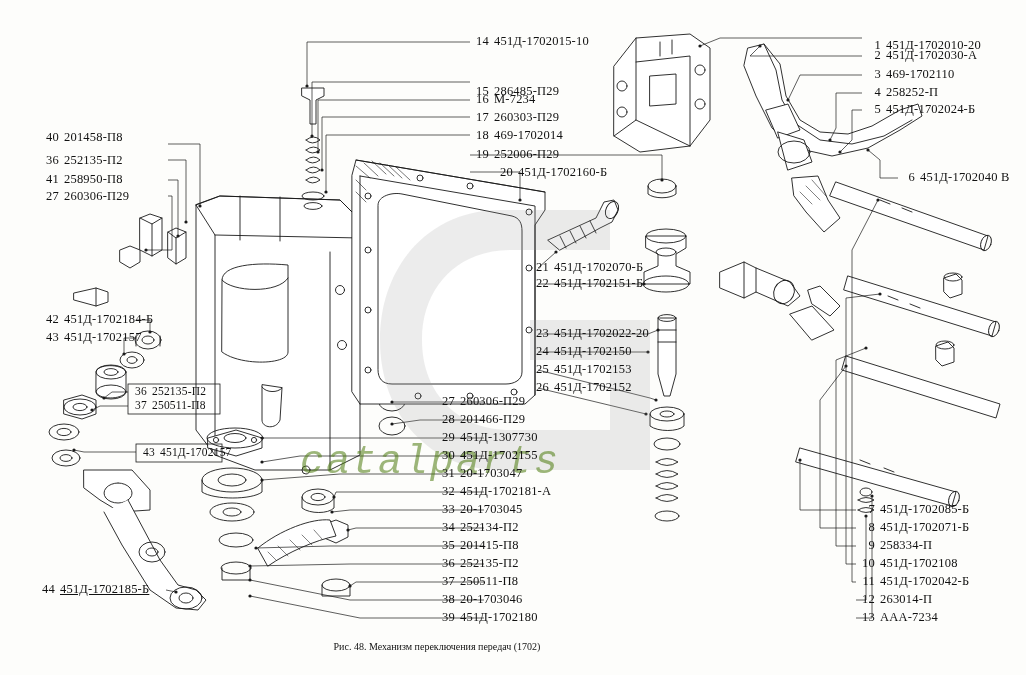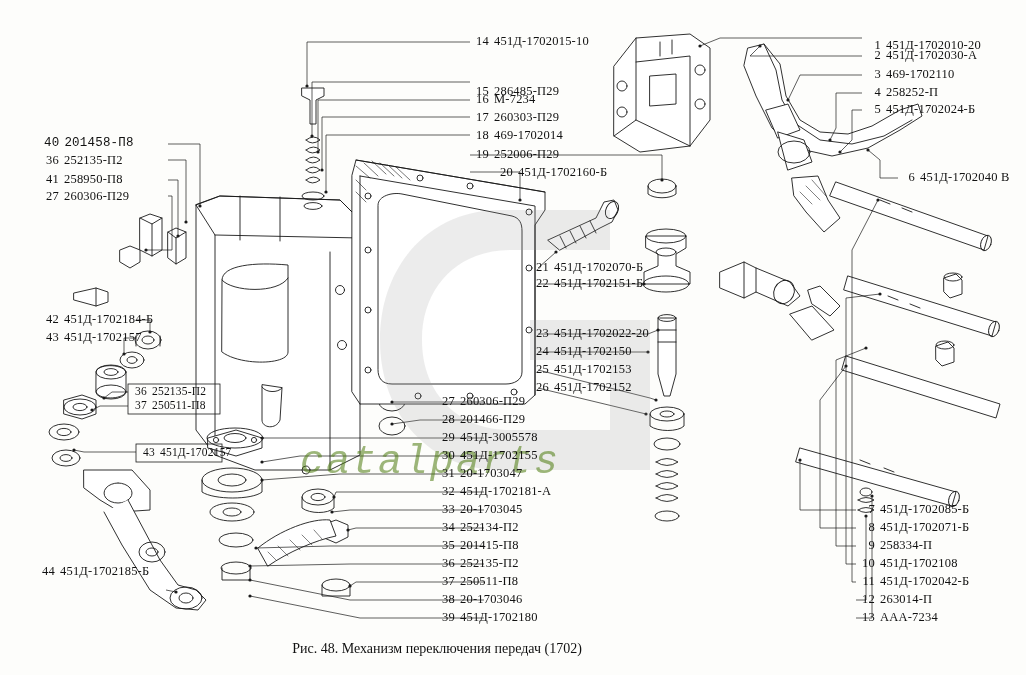--- a/index.html
+++ b/index.html
@@ -65,21 +65,21 @@
   .lbl.right .num {
     text-align: right;
   }
   .caption {
     position: absolute;
     left: 0;
     top: 641px;
     width: 874px;
     text-align: center;
     font-family: "Liberation Serif", serif;
-    font-size: 14px;
+    font-size: 10px;
     color: #111;
   }
 </style>
 </head>
 <body>
 
 <div id="page">
 
   <svg class="draw" viewBox="0 0 1026 675">
     <g fill="none" stroke="#1a1a1a" stroke-width="0.9" stroke-linecap="round" stroke-linejoin="round">
@@ -442,44 +442,44 @@
   <div class="lbl" style="left:474px; top:147px;"><span class="num">19</span><span>252006-П29</span></div>
   <div class="lbl" style="left:474px; top:165px;margin-left:24px;"><span class="num">20</span><span>451Д-1702160-Б</span></div>
 
   <div class="lbl right" style="left:866px; top:30px;margin-top:8px;"><span class="num">1</span><span>451Д-1702010-20</span></div>
   <div class="lbl right" style="left:866px; top:48px;"><span class="num">2</span><span>451Д-1702030-А</span></div>
   <div class="lbl right" style="left:866px; top:67px;"><span class="num">3</span><span>469-1702110</span></div>
   <div class="lbl right" style="left:866px; top:85px;"><span class="num">4</span><span>258252-П</span></div>
   <div class="lbl right" style="left:866px; top:102px;"><span class="num">5</span><span>451Д-1702024-Б</span></div>
   <div class="lbl right" style="left:900px; top:170px;"><span class="num">6</span><span>451Д-1702040 В</span></div>
 
-  <div class="lbl" style="left:44px; top:136px;font-family:Liberation Mono, monospace;"><span class="num">40</span><span>201458-П8</span></div>
+  <div class="lbl" style="left:44px; top:130px;"><span class="num">40</span><span>201458-П8</span></div>
   <div class="lbl" style="left:44px; top:153px;"><span class="num">36</span><span>252135-П2</span></div>
   <div class="lbl" style="left:44px; top:172px;"><span class="num">41</span><span>258950-П8</span></div>
   <div class="lbl" style="left:44px; top:189px;"><span class="num">27</span><span>260306-П29</span></div>
 
   <div class="lbl" style="left:44px; top:312px;"><span class="num">42</span><span>451Д-1702184-Б</span></div>
   <div class="lbl" style="left:44px; top:330px;"><span class="num">43</span><span>451Д-1702157</span></div>
 
   <div class="lbl" style="left:132px; top:385px; font-size:11.5px;"><span class="num">36</span><span>252135-П2</span></div>
   <div class="lbl" style="left:132px; top:399px; font-size:11.5px;"><span class="num">37</span><span>250511-П8</span></div>
   <div class="lbl" style="left:140px; top:446px; font-size:11.5px;"><span class="num">43</span><span>451Д-1702157</span></div>
 
-  <div class="lbl" style="left:40px; top:564px;"><span class="num">44</span><span>451Д-1702185-Б</span></div>
+  <div class="lbl" style="left:40px; top:582px;text-decoration:underline;"><span class="num">44</span><span>451Д-1702185-Б</span></div>
 
   <div class="lbl" style="left:534px; top:260px;"><span class="num">21</span><span>451Д-1702070-Б</span></div>
   <div class="lbl" style="left:534px; top:276px;"><span class="num">22</span><span>451Д-1702151-Б</span></div>
   <div class="lbl" style="left:534px; top:326px;"><span class="num">23</span><span>451Д-1702022-20</span></div>
   <div class="lbl" style="left:534px; top:344px;"><span class="num">24</span><span>451Д-1702150</span></div>
   <div class="lbl" style="left:534px; top:362px;"><span class="num">25</span><span>451Д-1702153</span></div>
   <div class="lbl" style="left:534px; top:380px;"><span class="num">26</span><span>451Д-1702152</span></div>
 
   <div class="lbl" style="left:440px; top:394px;"><span class="num">27</span><span>260306-П29</span></div>
   <div class="lbl" style="left:440px; top:412px;"><span class="num">28</span><span>201466-П29</span></div>
-  <div class="lbl" style="left:440px; top:430px;"><span class="num">29</span><span>451Д-3005578</span></div>
+  <div class="lbl" style="left:440px; top:430px;"><span class="num">29</span><span>451Д-1307730</span></div>
   <div class="lbl" style="left:440px; top:448px;"><span class="num">30</span><span>451Д-1702155</span></div>
   <div class="lbl" style="left:440px; top:466px;"><span class="num">31</span><span>20-1703047</span></div>
   <div class="lbl" style="left:440px; top:484px;"><span class="num">32</span><span>451Д-1702181-А</span></div>
   <div class="lbl" style="left:440px; top:502px;"><span class="num">33</span><span>20-1703045</span></div>
   <div class="lbl" style="left:440px; top:520px;"><span class="num">34</span><span>252134-П2</span></div>
   <div class="lbl" style="left:440px; top:538px;"><span class="num">35</span><span>201415-П8</span></div>
   <div class="lbl" style="left:440px; top:556px;"><span class="num">36</span><span>252135-П2</span></div>
   <div class="lbl" style="left:440px; top:574px;"><span class="num">37</span><span>250511-П8</span></div>
   <div class="lbl" style="left:440px; top:592px;"><span class="num">38</span><span>20-1703046</span></div>
   <div class="lbl" style="left:440px; top:610px;"><span class="num">39</span><span>451Д-1702180</span></div>

